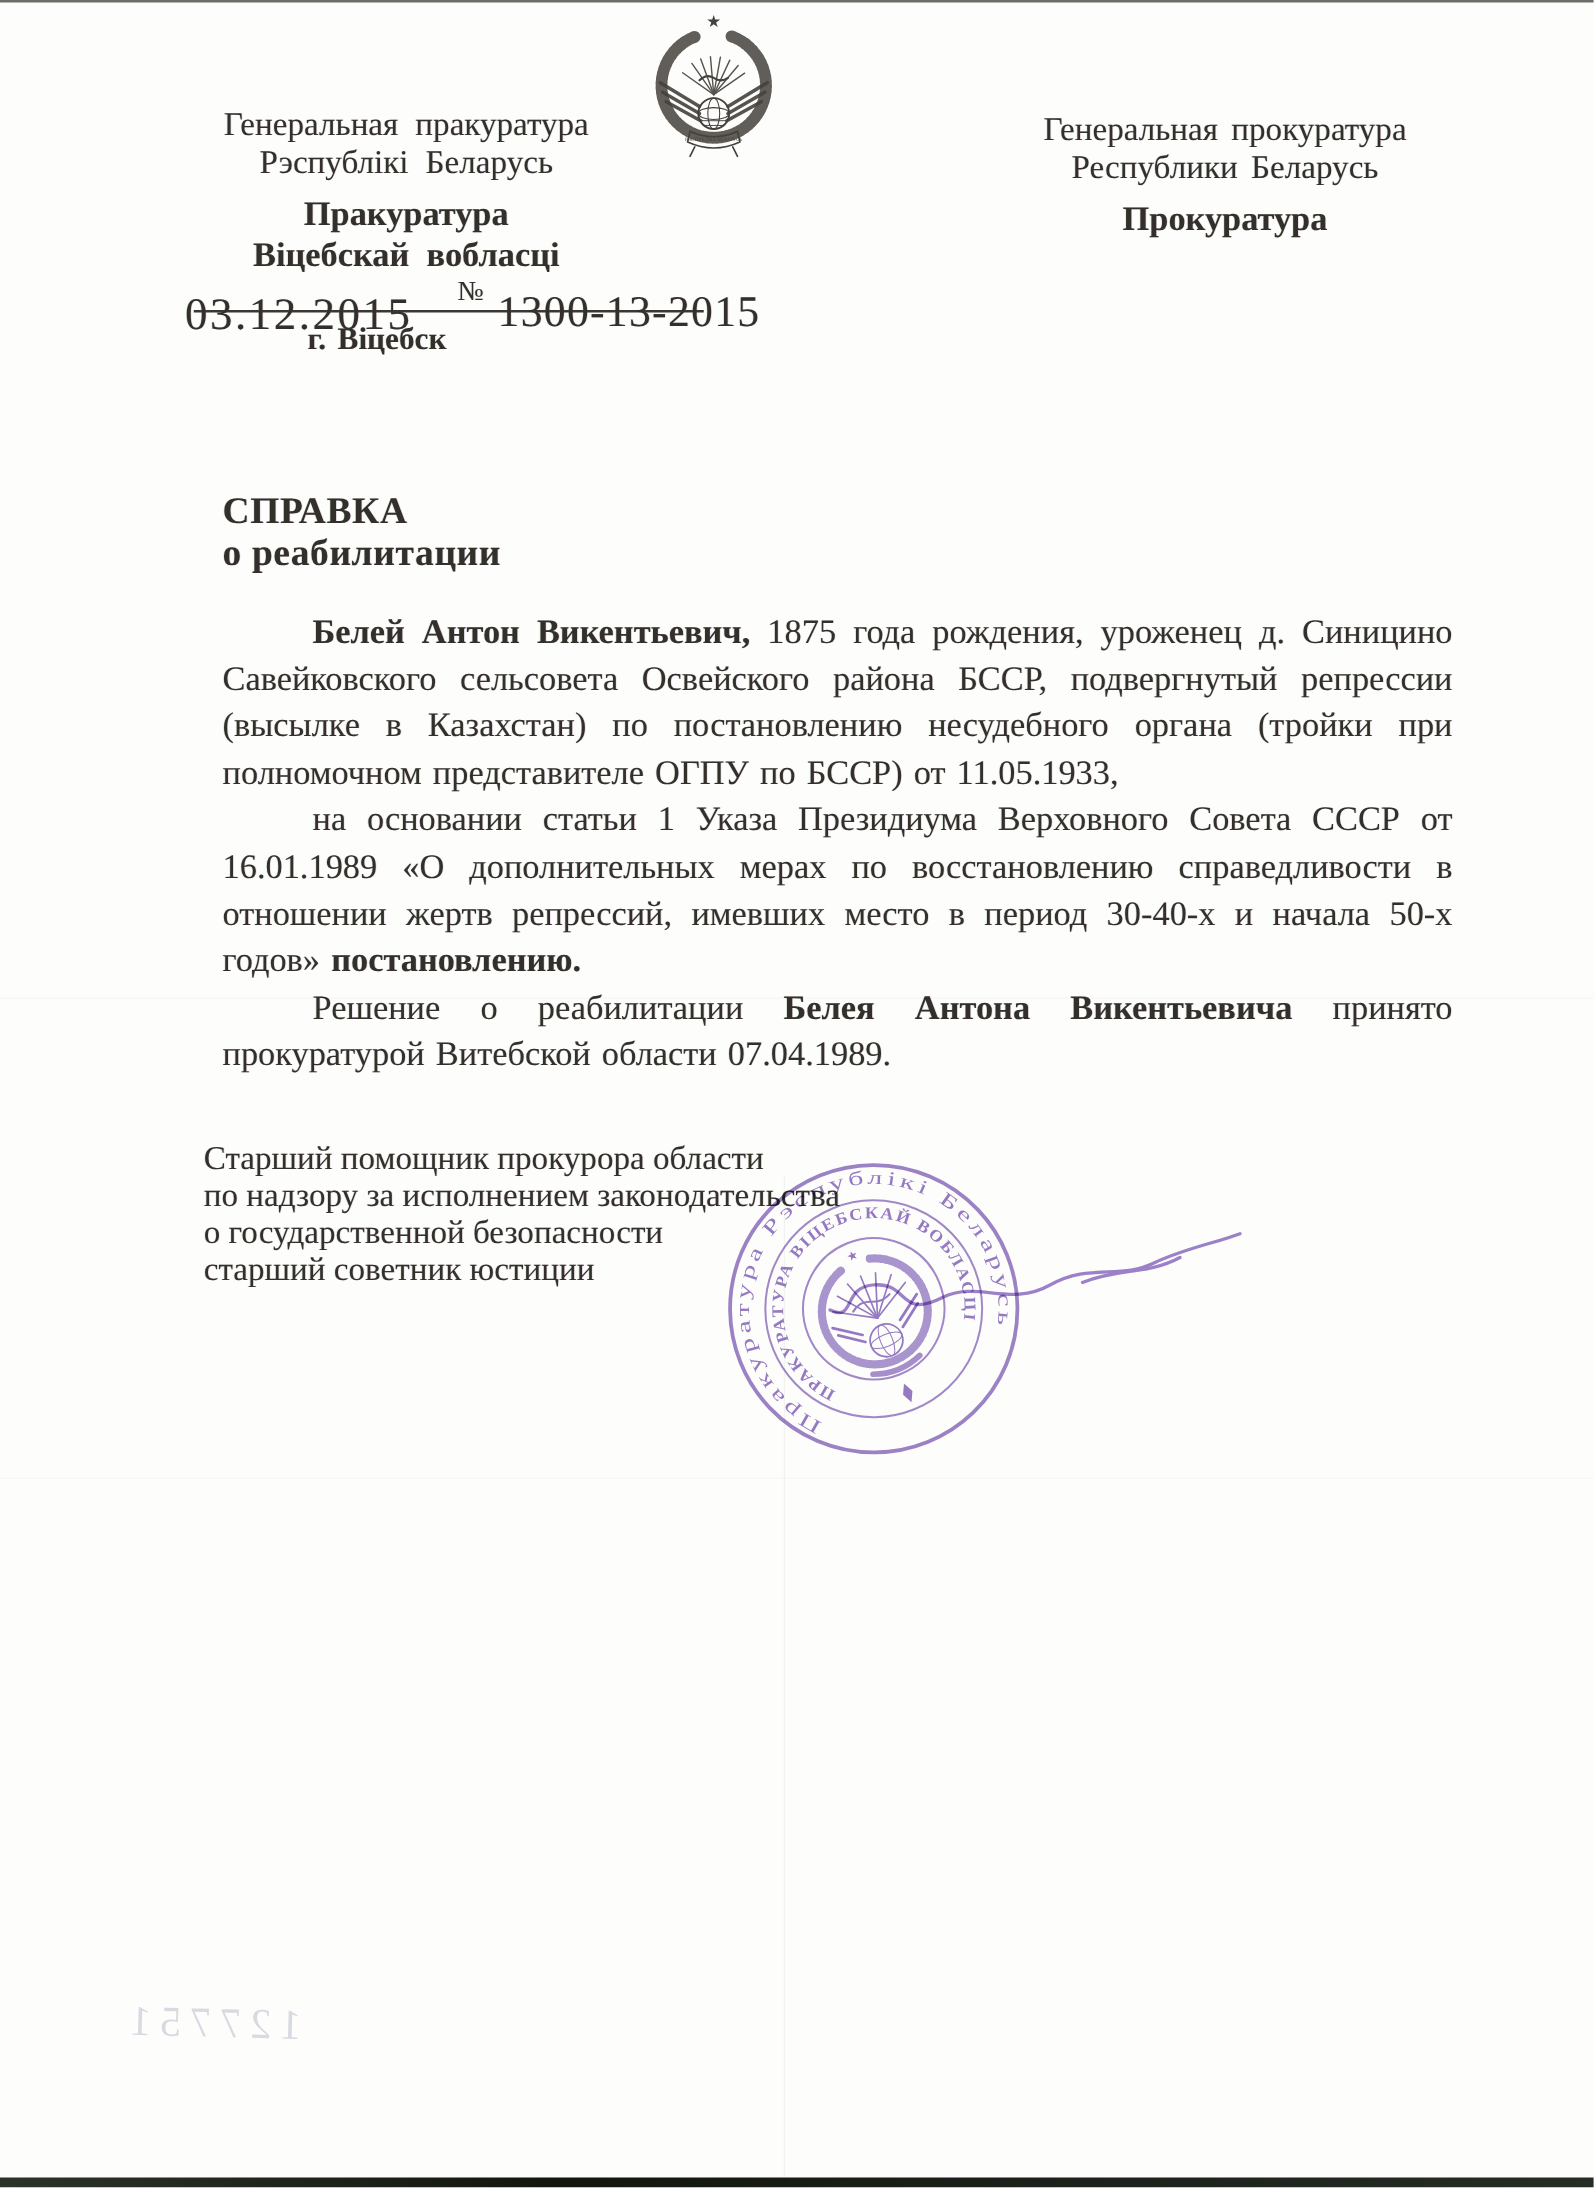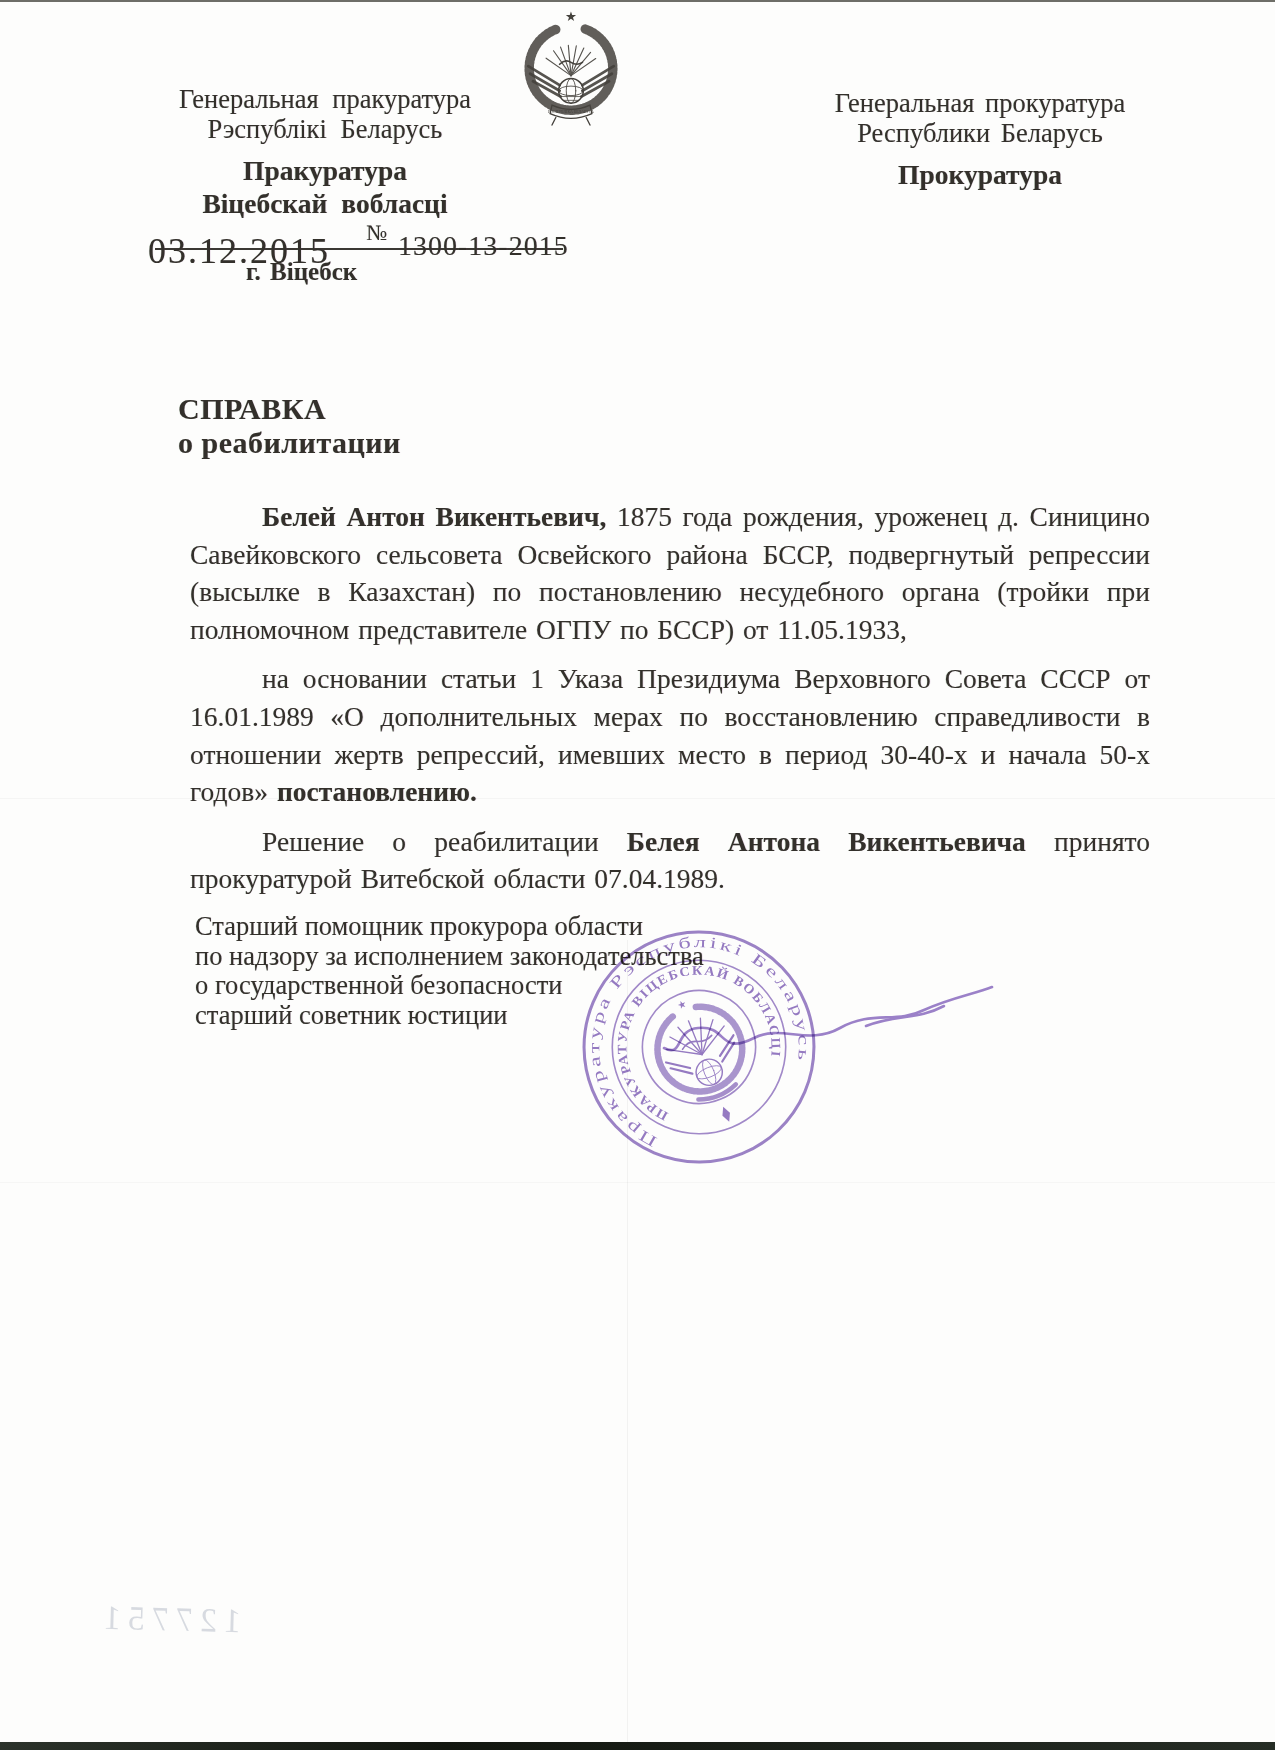--- a/index.html
+++ b/index.html
@@ -34,32 +34,32 @@
   .hdr-right{left:798px;top:88px;width:364px;text-align:center;
     font-size:26.5px;line-height:30px;word-spacing:4px;}
   .org{font-weight:bold;font-size:27.5px;line-height:33px;}
   .hdr-gap{height:10px;}
   .city-right{margin-top:26px;font-weight:bold;font-size:25.5px;}
 
   
   .rule-line{left:155px;top:248px;width:408px;height:2px;background:#3b3833;}
   .doc-date{left:148px;top:230px;font-size:36px;letter-spacing:2px;}
   .no-sign{left:366px;top:220px;font-size:22px;}
-  .doc-number{left:398px;top:230px;font-size:28px;letter-spacing:1px;}
+  .doc-number{left:398px;top:230px;font-size:35px;letter-spacing:1px;}
   .city-left{left:246px;top:258px;font-weight:bold;font-size:25px;word-spacing:3px;}
 
   
   .doc-title{left:178px;top:392px;font-weight:bold;font-size:30px;line-height:34px;letter-spacing:.5px;}
 
   
   .body-text{left:178px;top:486px;width:984px;font-size:27.5px;line-height:37.6px;}
-  .body-text p{margin:12px;text-indent:72px;text-align:justify;word-spacing:2px;}
-
-  
-  .sig-block{left:163px;top:912px;font-size:26.5px;line-height:29.6px;margin-left:32px;}
+  .body-text p{margin:0;text-indent:72px;text-align:justify;word-spacing:2px;}
+
+  
+  .sig-block{left:163px;top:912px;font-size:26.5px;line-height:29.6px;}
 
   
   .stamp{left:578px;top:926px;width:242px;height:242px;
     transform:rotate(-22deg);mix-blend-mode:multiply;opacity:.88;}
   .sig-stroke{left:656px;top:972px;width:345px;height:92px;mix-blend-mode:multiply;}
 </style>
 </head>
 <body>
 
 <div class="abs edge-top"></div>

